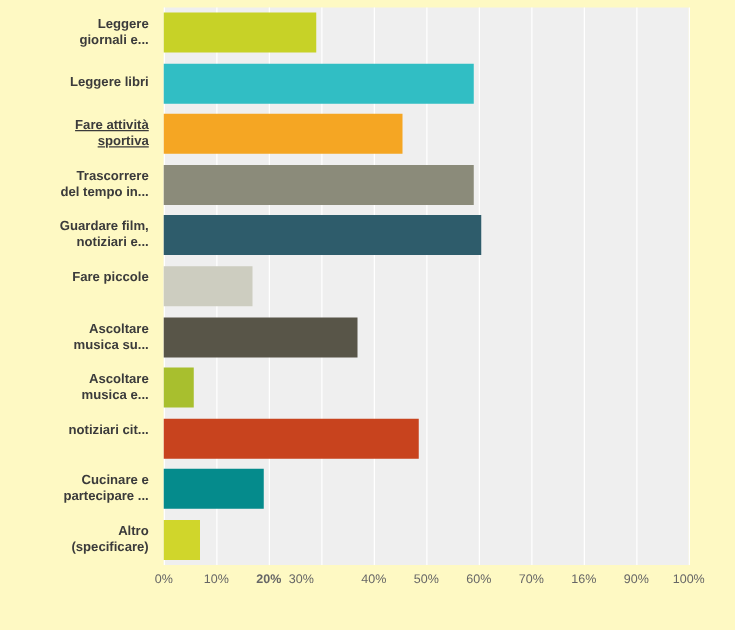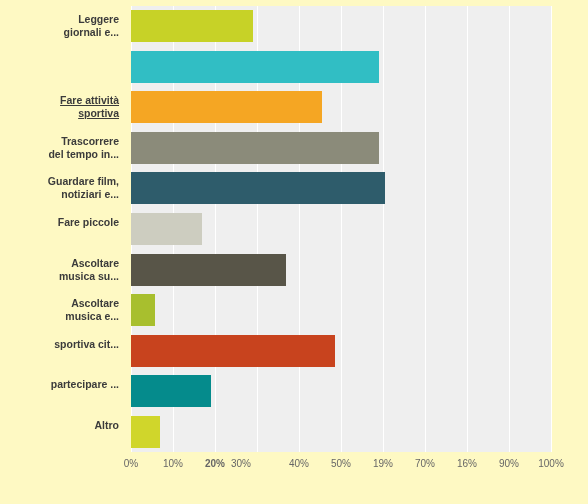--- a/index.html
+++ b/index.html
@@ -143,20 +143,23 @@
           <div class="bar" title="Cucinare e partecipare ...: 19%" style="top: 369.182px; width: 79.8px; height: 32px; background: rgb(5, 139, 140);"></div>
           <div class="bar" title="Altro (specificare): 7%" style="top: 409.727px; width: 29.4px; height: 32px; background: rgb(208, 214, 43);"></div>
         </div>
     </div>
 
     <div class="cat-labels" id="cat-labels">
         <div class="cat-label" style="top: 7.27273px; color: rgb(59, 59, 59);">
           <div>Leggere</div>
           <div>giornali e...</div>
         </div>
+        <div class="cat-label" style="top: 54.3182px; color: rgb(59, 59, 59);">
+          <div>Leggere libri</div>
+        </div>
         <div class="cat-label" style="top: 88.3636px; color: rgb(59, 59, 59); text-decoration: underline;">
           <div>Fare attività</div>
           <div>sportiva</div>
         </div>
         <div class="cat-label" style="top: 128.909px; color: rgb(59, 59, 59);">
           <div>Trascorrere</div>
           <div>del tempo in...</div>
         </div>
         <div class="cat-label" style="top: 169.455px; color: rgb(59, 59, 59);">
           <div>Guardare film,</div>
@@ -167,38 +170,40 @@
         </div>
         <div class="cat-label" style="top: 250.545px; color: rgb(59, 59, 59);">
           <div>Ascoltare</div>
           <div>musica su...</div>
         </div>
         <div class="cat-label" style="top: 291.091px; color: rgb(59, 59, 59);">
           <div>Ascoltare</div>
           <div>musica e...</div>
         </div>
         <div class="cat-label" style="top: 331.636px; color: rgb(59, 59, 59);">
-          <div>sportiva cit...</div>
+          <div>notiziari cit...</div>
         </div>
         <div class="cat-label" style="top: 372.182px; color: rgb(59, 59, 59);">
+          <div>Cucinare e</div>
           <div>partecipare ...</div>
         </div>
         <div class="cat-label" style="top: 412.727px; color: rgb(59, 59, 59);">
           <div>Altro</div>
+          <div>(specificare)</div>
         </div>
       </div>
 
     <div class="x-axis" id="x-axis">
         <div class="x-tick" style="left: 0px; color: rgb(102, 102, 102);">0%</div>
         <div class="x-tick" style="left: 42px; color: rgb(102, 102, 102);">10%</div>
         <div class="x-tick" style="left: 84px; color: rgb(102, 102, 102); font-weight: bold;">20%</div>
         <div class="x-tick" style="left: 110px; color: rgb(102, 102, 102);">30%</div>
         <div class="x-tick" style="left: 168px; color: rgb(102, 102, 102);">40%</div>
         <div class="x-tick" style="left: 210px; color: rgb(102, 102, 102);">50%</div>
-        <div class="x-tick" style="left: 252px; color: rgb(102, 102, 102);">19%</div>
+        <div class="x-tick" style="left: 252px; color: rgb(102, 102, 102);">60%</div>
         <div class="x-tick" style="left: 294px; color: rgb(102, 102, 102);">70%</div>
         <div class="x-tick" style="left: 336px; color: rgb(102, 102, 102);">16%</div>
         <div class="x-tick" style="left: 378px; color: rgb(102, 102, 102);">90%</div>
         <div class="x-tick" style="left: 420px; color: rgb(102, 102, 102);">100%</div>
       </div>
 
   </div>
 </div>
 
 </body></html>

